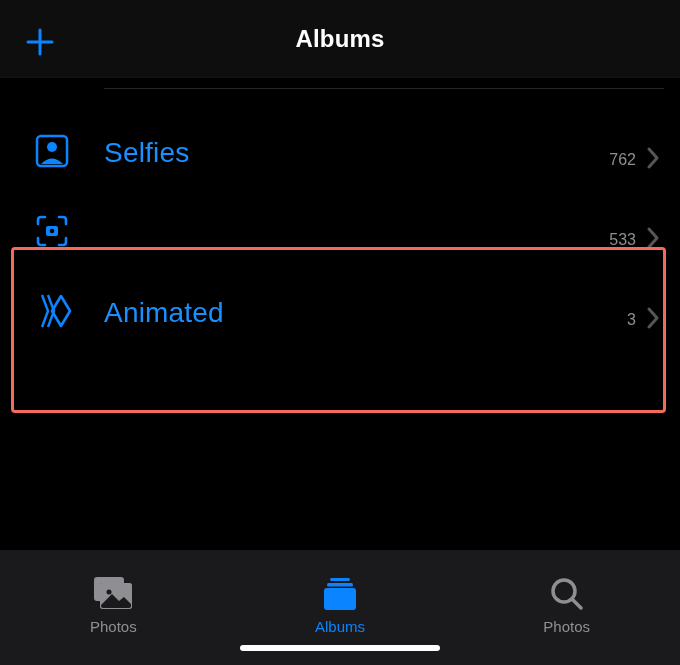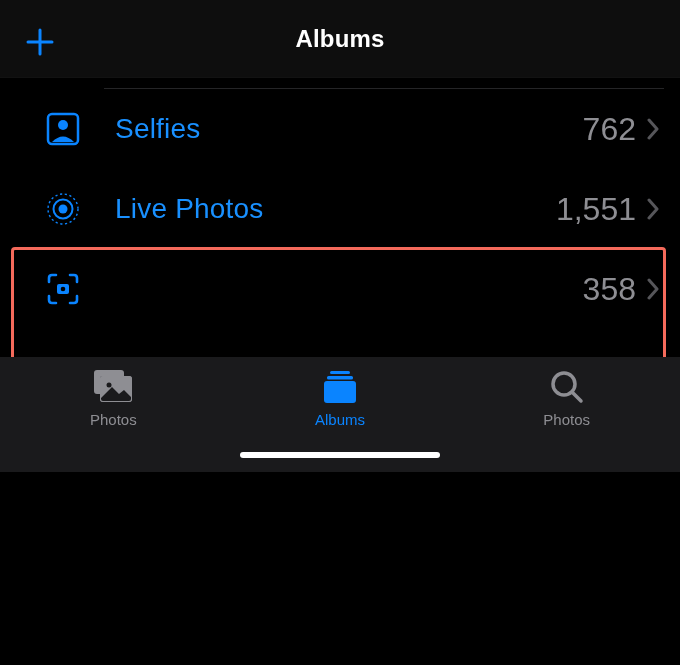--- a/index.html
+++ b/index.html
@@ -1,39 +1,39 @@
 <!DOCTYPE html>
 <html><head>
 <meta charset="utf-8">
 <style>
   * { margin: 0; padding: 0; box-sizing: border-box; }
   html, body { width: 680px; height: 665px; background: #000; font-family: -apple-system, "SF Pro Text", "Helvetica Neue", Arial, sans-serif; overflow: hidden; color: #fff; }
-  .screen { width: 680px; height: 472px; display: flex; flex-direction: column; background: #000; }
+  .screen { width: 680px; height: 665px; display: flex; flex-direction: column; background: #000; }
 
   
   .navbar { height: 78px; background: #0e0e0e; display: flex; align-items: center; justify-content: center; position: relative; border-bottom: 1px solid rgba(255,255,255,0.02); }
   .navbar .title { color: #fff; font-size: 24px; font-weight: 700; letter-spacing: 0.2px; }
   .navbar .add-btn { position: absolute; left: 18px; top: 20px; width: 44px; height: 44px; display: flex; align-items: center; justify-content: center; color: #0a84ff; cursor: pointer; }
 
   
   .content { flex: 1 1 auto; position: relative; background: #000; }
   .divider-top { height: 1px; background: #252527; margin-left: 104px; margin-right: 16px; margin-top: 10px; }
 
-  .row { display: flex; align-items: center; height: 80px; padding-right: 20px; cursor: pointer; padding-left: 11px; }
+  .row { display: flex; align-items: flex-end; height: 80px; padding-right: 20px; cursor: pointer; }
   .icon-cell { width: 104px; display: flex; align-items: center; justify-content: flex-start; padding-left: 34px; color: #0a84ff; }
   .label { flex: 0 0 auto; color: #1990ff; font-size: 28px; font-weight: 400; letter-spacing: 0.2px; }
   .spacer { flex: 1 1 auto; }
-  .count { color: #8e8e93; font-size: 32px; font-weight: 400; margin-right: 10px; }
+  .count { color: #8e8e93; font-size: 16px; font-weight: 400; margin-right: 10px; }
   .chev { color: #56565a; display: flex; align-items: center; }
   .row-wrap { position: relative; }
 
   .highlight-box { position: absolute; border: 3px solid #f46a5b; border-radius: 4px; pointer-events: none; }
 
   
-  .tabbar { height: 115px; background: #1a1a1c; display: flex; align-items: flex-start; justify-content: space-around; padding-top: 10px; position: relative; }
+  .tabbar { height: 115px; background: #1a1a1c; display: flex; align-items: flex-start; justify-content: space-around; padding-top: 24px; position: relative; }
   .tab { width: 170px; display: flex; flex-direction: column; align-items: center; gap: 4px; color: #8e8e93; cursor: pointer; }
   .tab.active { color: #0a84ff; }
   .tab .tlabel { font-size: 15px; font-weight: 500; }
 
   .home-indicator { position: absolute; bottom: 14px; left: 50%; transform: translateX(-50%); width: 200px; height: 6px; background: #fff; border-radius: 3px; }
 
   svg { display: block; }
 </style>
 </head>
 <body>
@@ -66,62 +66,62 @@
         <div class="count">762</div>
         <div class="chev">
           <svg width="14" height="22" viewBox="0 0 14 22">
               <path d="M3 2 L11 11 L3 20" stroke="#56565a" stroke-width="3" fill="none" stroke-linecap="round" stroke-linejoin="round"></path>
             </svg>
         </div>
       </div>
       <div class="sep"></div>
     </div>
 
-    <div class="row-wrap">
-      <div class="row">
-        <div class="icon-cell">
-          <svg width="36" height="36" viewBox="0 0 36 36">
-            <circle cx="18" cy="18" r="15" fill="none" stroke="#0a84ff" stroke-width="1.4" stroke-dasharray="2.2 2.6"></circle>
-            <circle cx="18" cy="18" r="9.5" fill="none" stroke="#0a84ff" stroke-width="2"></circle>
-            <circle cx="18" cy="18" r="4.5" fill="#0a84ff"></circle>
-          </svg>
-        </div>
-        <div class="label">Live Photos</div>
-        <div class="spacer"></div>
-        <div class="count">1,551</div>
-        <div class="chev">
-          <svg width="14" height="22" viewBox="0 0 14 22">
-              <path d="M3 2 L11 11 L3 20" stroke="#56565a" stroke-width="3" fill="none" stroke-linecap="round" stroke-linejoin="round"></path>
-            </svg>
-        </div>
-      </div>
-      <div class="sep"></div>
-    </div>
 
     <div class="row-wrap">
       <div class="row">
         <div class="icon-cell">
           <svg width="36" height="36" viewBox="0 0 36 36">
             <path d="M4 11 V7 Q4 4 7 4 H11 M25 4 H29 Q32 4 32 7 V11 M32 25 V29 Q32 32 29 32 H25 M11 32 H7 Q4 32 4 29 V25" stroke="#0a84ff" stroke-width="2.6" fill="none" stroke-linecap="round"></path>
             <rect x="12" y="13" width="12" height="10" rx="2" fill="#0a84ff"></rect>
             <circle cx="18" cy="18" r="2.3" fill="#000"></circle>
           </svg>
         </div>
         <div class="spacer"></div>
-        <div class="count">358</div>
+        <div class="count">533</div>
         <div class="chev">
           <svg width="14" height="22" viewBox="0 0 14 22">
               <path d="M3 2 L11 11 L3 20" stroke="#56565a" stroke-width="3" fill="none" stroke-linecap="round" stroke-linejoin="round"></path>
             </svg>
         </div>
       </div>
       <div class="sep"></div>
     </div>
 
 
+    <div class="row-wrap">
+      <div class="row">
+        <div class="icon-cell">
+          <svg width="40" height="36" viewBox="0 0 40 36">
+            <path d="M8 2 L14 18 L8 34" stroke="#0a84ff" stroke-width="2.4" fill="none" stroke-linejoin="round"></path>
+            <path d="M14 2 L20 18 L14 34" stroke="#0a84ff" stroke-width="2.4" fill="none" stroke-linejoin="round"></path>
+            <path d="M27 3 L36 18 L27 33 L18 18 Z" stroke="#0a84ff" stroke-width="2.6" fill="none" stroke-linejoin="round"></path>
+          </svg>
+        </div>
+        <div class="label">Animated</div>
+        <div class="spacer"></div>
+        <div class="count">3</div>
+        <div class="chev">
+          <svg width="14" height="22" viewBox="0 0 14 22">
+              <path d="M3 2 L11 11 L3 20" stroke="#56565a" stroke-width="3" fill="none" stroke-linecap="round" stroke-linejoin="round"></path>
+            </svg>
+        </div>
+      </div>
+      <div class="sep"></div>
+    </div>
 
     <div class="highlight-box" style="left:11px; top:169px; width:655px; height:166px;"></div>
   </div>
 
   <div class="tabbar">
 
     <div class="tab">
       <svg width="46" height="40" viewBox="0 0 46 40">
         <rect x="4" y="3" width="30" height="24" rx="3" fill="#8e8e93"></rect>
         <rect x="10" y="9" width="32" height="26" rx="3" fill="#1a1a1c" stroke="#8e8e93" stroke-width="0"></rect>

